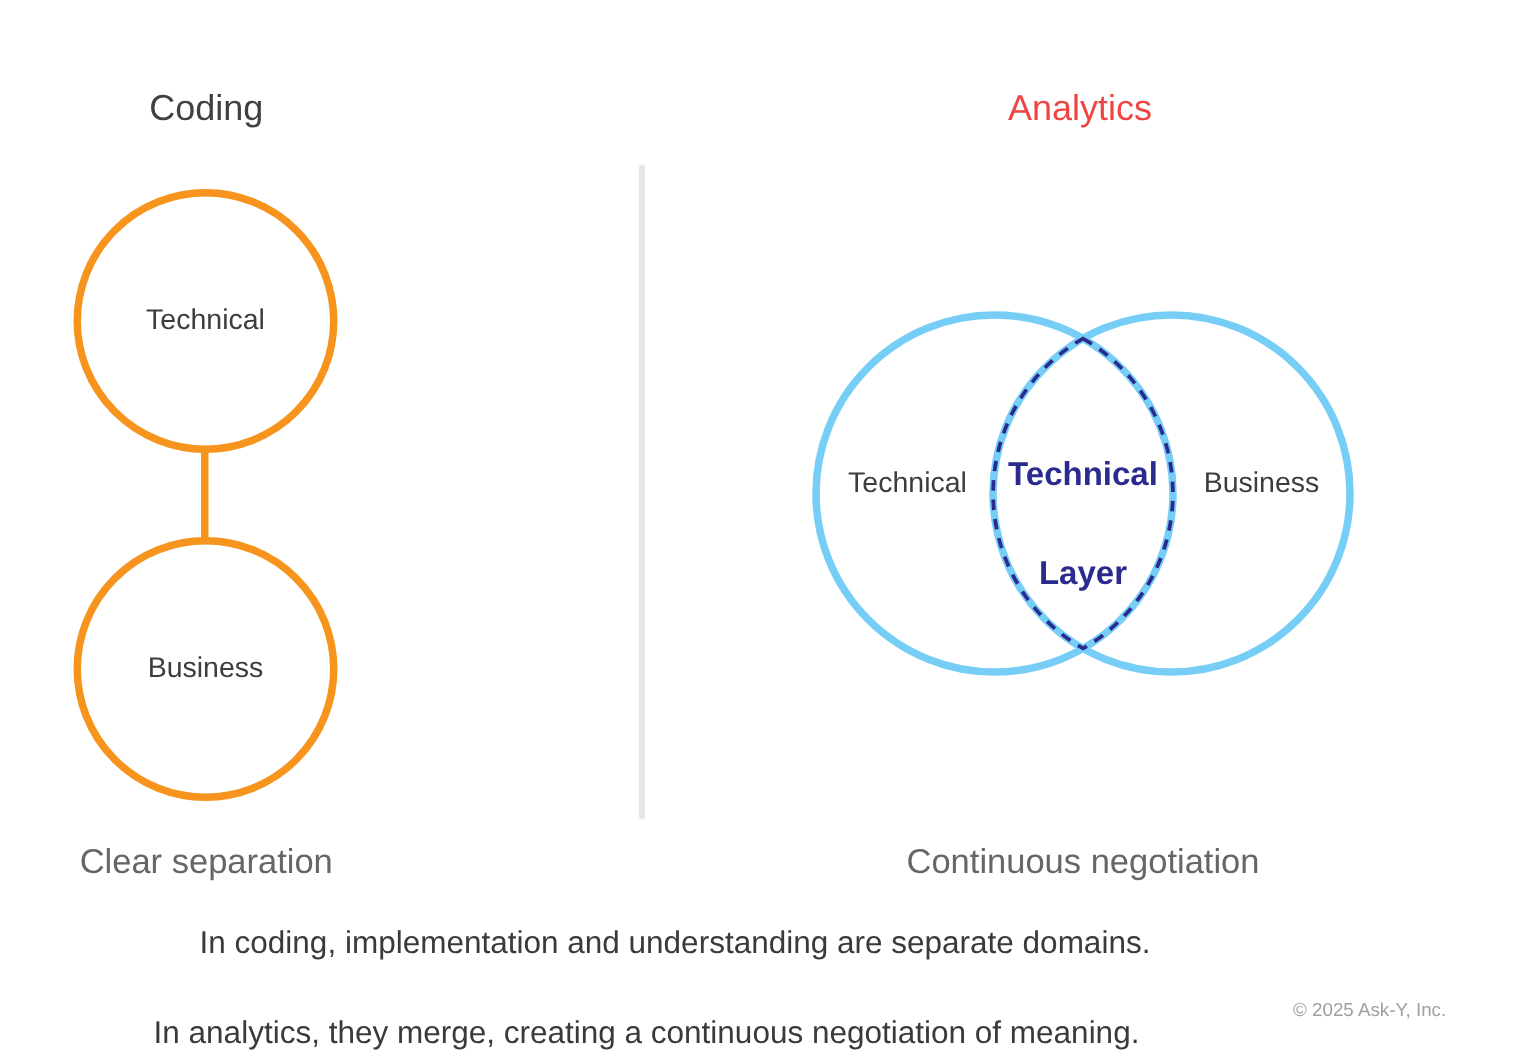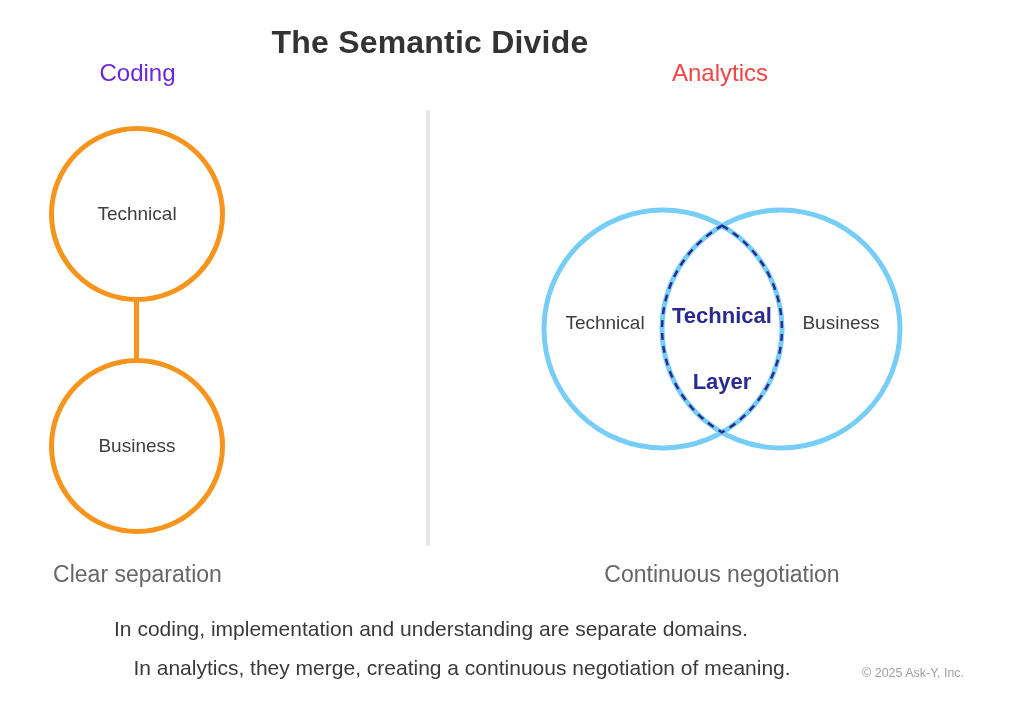--- a/index.html
+++ b/index.html
@@ -20,21 +20,21 @@
     font-weight: bold;
     color: #333333;
     letter-spacing: 0.2px;
   }
   .panel-heading {
     top: 59px;
     font-size: 24px;
     font-weight: normal;
     text-align: center;
   }
-  .heading-coding { left: 50px; width: 175px; color: #6d28d9; }
+  .heading-coding { left: 50px; width: 175px; color: #404040; }
   .heading-analytics { left: 630px; width: 180px; color: #ef4444; }
 
   .divider {
     left: 426px; top: 110px;
     width: 4px; height: 436px;
     background: #e6e6e6;
     border-radius: 2px;
   }
 
   
@@ -88,36 +88,35 @@
   }
   .caption-left { left: 25px; width: 225px; }
   .caption-right { left: 602px; width: 240px; }
 
   .footer-line {
     left: 0; width: 862px;
     text-align: center;
     font-size: 21px;
     color: #3a3a3a;
   }
-  .footer-line1 { top: 617px; }
-  .footer-line2 { top: 656px; padding-left: 31px; }
+  .footer-line1 { top: 617px; margin-left: 19px; }
+  .footer-line2 { top: 677px; }
 
   .copyright {
     left: 862px; top: 666px;
     width: 150px;
     font-size: 12.5px;
     color: #a0a0a0;
   }
 </style>
 </head>
 <body>
 
 <div class="stage">
 
-  <div class="abs title">The Semantic Divide</div>
 
   <div class="abs panel-heading heading-coding">Coding</div>
   <div class="abs panel-heading heading-analytics">Analytics</div>
 
   <div class="abs divider"></div>
 
   <div class="abs connector"></div>
   <div class="abs oc oc-top">
     <span class="circle-label">Technical</span>
   </div>

